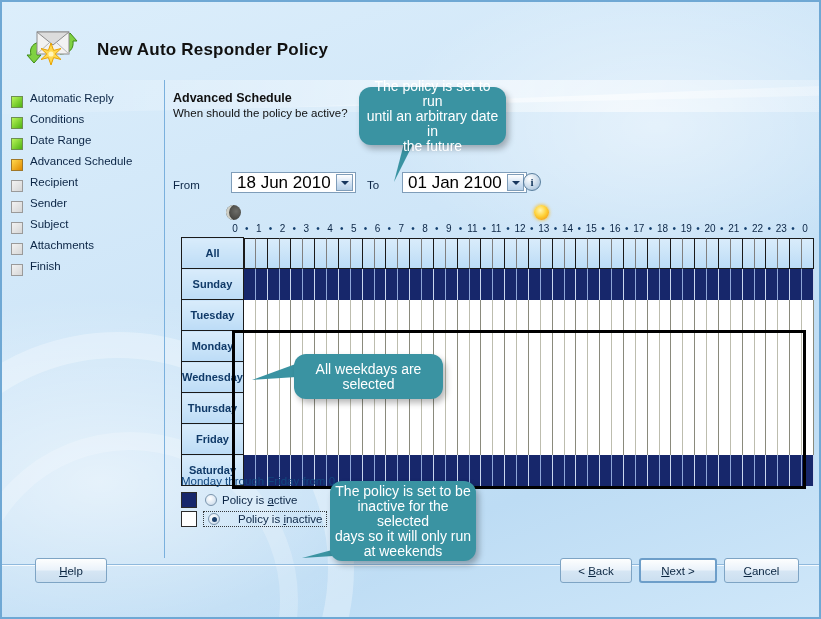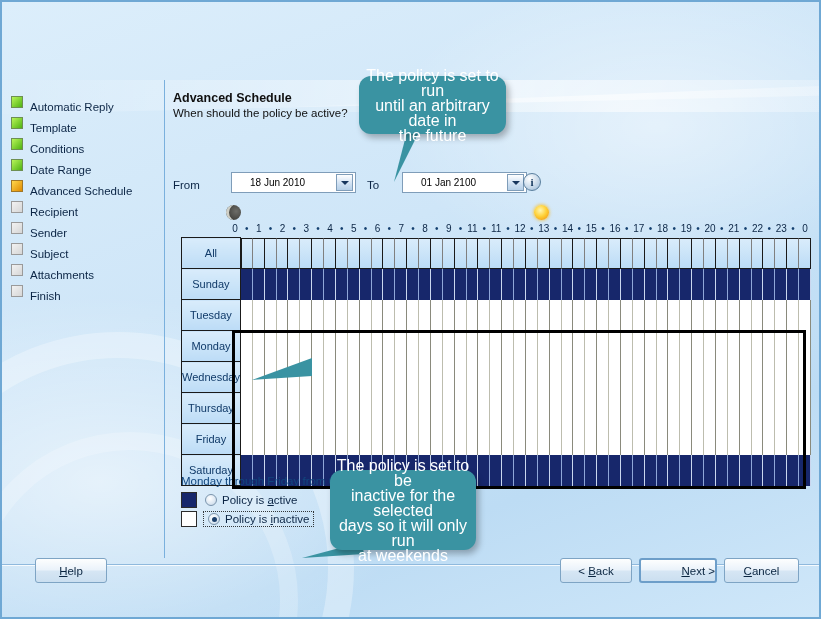--- a/index.html
+++ b/index.html
@@ -65,21 +65,21 @@
   }
 
   
   #sidebar {
     position:absolute; left:0; top:78px; width:163px; height:478px;
     z-index:2;
     border-right:1px solid #7ab0dd;
   }
   .nav-item {
     position:relative; height:21px; padding-left:28px;
-    display:flex; align-items:flex-end;
+    display:flex; align-items:flex-start;
     color:#0b2545; font-size:11.5px;
     font-family:"Liberation Sans", sans-serif;
   }
   .nav-box {
     position:absolute; left:9px; top:4px;
     width:12px; height:12px;
     border:1px solid #8a8a8a;
   }
   .nav-box.done { background:linear-gradient(135deg,#b8f55a,#4fb312); border-color:#6d8f52;}
   .nav-box.current { background:linear-gradient(135deg,#ffd84d,#e08a00); border-color:#a07728;}
@@ -98,21 +98,21 @@
 
   
   #daterow { position:absolute; left:0px; top:92px; width:653px; height:26px; }
   .lbl { position:absolute; color:#0b2545; font-size:11.5px; top:7px;}
   .combo {
     position:absolute; top:0; height:21px;
     background:#ffffff;
     border:1px solid #7f9db9;
     display:flex; align-items:center;
   }
-  .combo .val { padding-left:18px; font-size:10px; color:#000; flex:1;}
+  .combo .val { padding-left:5px; font-size:17px; color:#000; flex:1;}
   .combo .arrow {
     width:17px; height:17px; margin-right:2px;
     background:linear-gradient(#ffffff,#cfe0f2 60%,#b6d0e8);
     border:1px solid #7f9db9;
     display:flex; align-items:center; justify-content:center;
   }
   .combo .arrow i {
     display:block; width:0;height:0;
     border-left:4px solid transparent; border-right:4px solid transparent;
     border-top:4px solid #17365d;
@@ -143,21 +143,21 @@
     box-shadow:0 0 3px 1px rgba(255,180,0,.55);
   }
   #hours {
     position:relative; height:14px; width:620px; margin-left:51px;
     font-size:10px; color:#0b2545;
   }
   #hours span.h { position:absolute; top:0; transform:translateX(-50%); }
   #hours span.d { position:absolute; top:0; transform:translateX(-50%); color:#15406f;}
 
   table#grid { border-collapse:collapse; }
-  table#grid td { padding:0; }
+  table#grid td { padding:0;font-weight:bold; }
   td.daycell {
     width:50px; height:31px;
     background:linear-gradient(#d9ecfb,#bcdcf6);
     border:1px solid #1a1a1a;
     text-align:center; font-size:11px; color:#103a68;
     font-family:"Liberation Sans", sans-serif;
   }
   td.lane { height:31px; padding:0; }
   .lane-inner { display:flex; height:31px; }
   .cell { width:11.88px; height:31px; }
@@ -187,71 +187,84 @@
   .radio {
     width:12px;height:12px;border-radius:50%;
     background:radial-gradient(circle at 40% 35%,#ffffff,#dbe7f2 60%,#b7c8da);
     border:1px solid #7b95ad; margin-right:5px; position:relative;
   }
   .radio.sel::after{
     content:""; position:absolute; left:2.5px; top:2.5px;
     width:5px;height:5px;border-radius:50%;background:#1b3f6b;
   }
   .radio-lbl { font-size:11.5px; color:#0b2545; }
-  .focus { outline:1px dotted #33373a; outline-offset:1px; padding:0 3px;}
+  .focus { outline:1px dotted #33373a; outline-offset:1px; padding:0 3px;gap:13px;}
   u { text-decoration:underline; }
 
   
   #sep { position:absolute; left:0; top:562px; width:817px; height:1px; background:#8fb9dd; z-index:2;}
   #sep2 { position:absolute; left:0; top:563px; width:817px; height:1px; background:rgba(255,255,255,.8); z-index:2;}
   #footer { position:absolute; left:0; top:543px; width:817px; height:68px; z-index:3;border-radius:24px;}
   .btn {
     position:absolute; top:13px; height:25px;
     background:linear-gradient(#fdfefe,#eaf2fa 48%,#d6e6f4 52%,#cbdff0);
     border:1px solid #7ea4c4; border-radius:3px;
     color:#0a2540; font-size:11.5px;
     display:flex;align-items:center;justify-content:center;
   }
   .btn.default { border:2px solid #6d9ec9; }
   #btn-help{left:33px;width:72px;}
   #btn-back{left:558px;width:72px;}
-  #btn-next{left:637px;width:78px;justify-content:flex-end;}
+  #btn-next{left:637px;width:78px;}
   #btn-cancel{left:722px;width:75px;}
 
   
   .callout {
     position:absolute; z-index:6;
     background:#3a93a2;
     border-radius:12px;
-    color:#ffffff; font-size:16px; text-align:center;
+    color:#ffffff; font-size:14px; text-align:center;
     display:flex;align-items:center;justify-content:center;
     padding:6px 4px;
     box-shadow:3px 4px 6px rgba(0,0,0,0.28);
     line-height:15px;
+    margin-top:11px;
   }
   .tail { position:absolute; z-index:5; }
 </style>
 </head>
 <body>
 
 <div id="window">
 
   <div id="band"></div>
   <div id="band2"></div>
 
+  <div id="header">
+    <div id="app-icon">
+      <svg width="58" height="48" viewBox="0 0 58 48">
+        <path d="M34 30 C44 30 48 24 47 17 L51 17 L44 9 L37 17 L41 17 C42 22 39 26 33 26 Z" fill="#7fd141" stroke="#3f8a16" stroke-width="1"></path>
+        <path d="M16 18 C7 18 3 24 5 31 L1 31 L8 39 L15 31 L11 31 C10 26 13 22 19 22 Z" fill="#7fd141" stroke="#3f8a16" stroke-width="1"></path>
+        <rect x="11" y="8" width="32" height="22" fill="#f2f2f2" stroke="#8c8c8c"></rect>
+        <path d="M11 8 L27 21 L43 8 Z" fill="#dcdcdc" stroke="#8c8c8c"></path>
+        <path d="M11 30 L23 19 M43 30 L31 19" stroke="#b5b5b5" fill="none"></path>
+        <g transform="translate(25,30)">
+          <path d="M0,-11 L2.6,-3.6 L10,-5.5 L4.2,0 L10,5.5 L2.6,3.6 L0,11 L-2.6,3.6 L-10,5.5 L-4.2,0 L-10,-5.5 L-2.6,-3.6 Z" fill="#ffd84d" stroke="#e8a200" stroke-width="1"></path>
+          <circle cx="0" cy="0" r="2.6" fill="#fff6bd"></circle>
+        </g>
+      </svg>
+    </div>
+    <div id="title-text">New Auto Responder Policy</div>
+  </div>
 
   <div id="sidebar">
     <div style="height:12px"></div>
     <div class="nav-item">
       <span class="nav-box done"></span>
       <span>Automatic Reply</span>
-    </div>
-    <div class="nav-item">
-      <span class="nav-box done"></span>
-      <span>Template</span>
     </div>
     <div class="nav-item">
       <span class="nav-box done"></span>
       <span>Conditions</span>
     </div>
     <div class="nav-item">
       <span class="nav-box done"></span>
       <span>Date Range</span>
     </div>
     <div class="nav-item">
@@ -827,20 +840,23 @@
   <svg class="tail" style="left:386px; top:118px; width:40px; height:66px;">
     <path d="M22,0 L36,2 L6,62 Z" fill="#3a93a2"></path>
   </svg>
   <div class="callout" id="callout-1" style="left:357px; top:74px; width:147px; height:58px;">
     <div><span>The policy is set to run</span><br><span>until an arbitrary date in</span><br><span>the future</span></div>
   </div>
 
   <svg class="tail" style="left:250px; top:352px; width:62px; height:32px;">
     <path d="M60,4 L60,22 L0,26 Z" fill="#3a93a2"></path>
   </svg>
+  <div class="callout" id="callout-2" style="left:292px; top:341px; width:149px; height:45px;">
+    <div><span>All weekdays are</span><br><span>selected</span></div>
+  </div>
 
   <svg class="tail" style="left:300px; top:540px; width:62px; height:20px;">
     <path d="M60,0 L62,12 L0,16 Z" fill="#3a93a2"></path>
   </svg>
   <div class="callout" id="callout-3" style="left:328px; top:468px; width:146px; height:80px;">
     <div><span>The policy is set to be</span><br><span>inactive for the selected</span><br><span>days so it will only run</span><br><span>at weekends</span></div>
   </div>
 
   <div id="sep"></div>
   <div id="sep2"></div>

